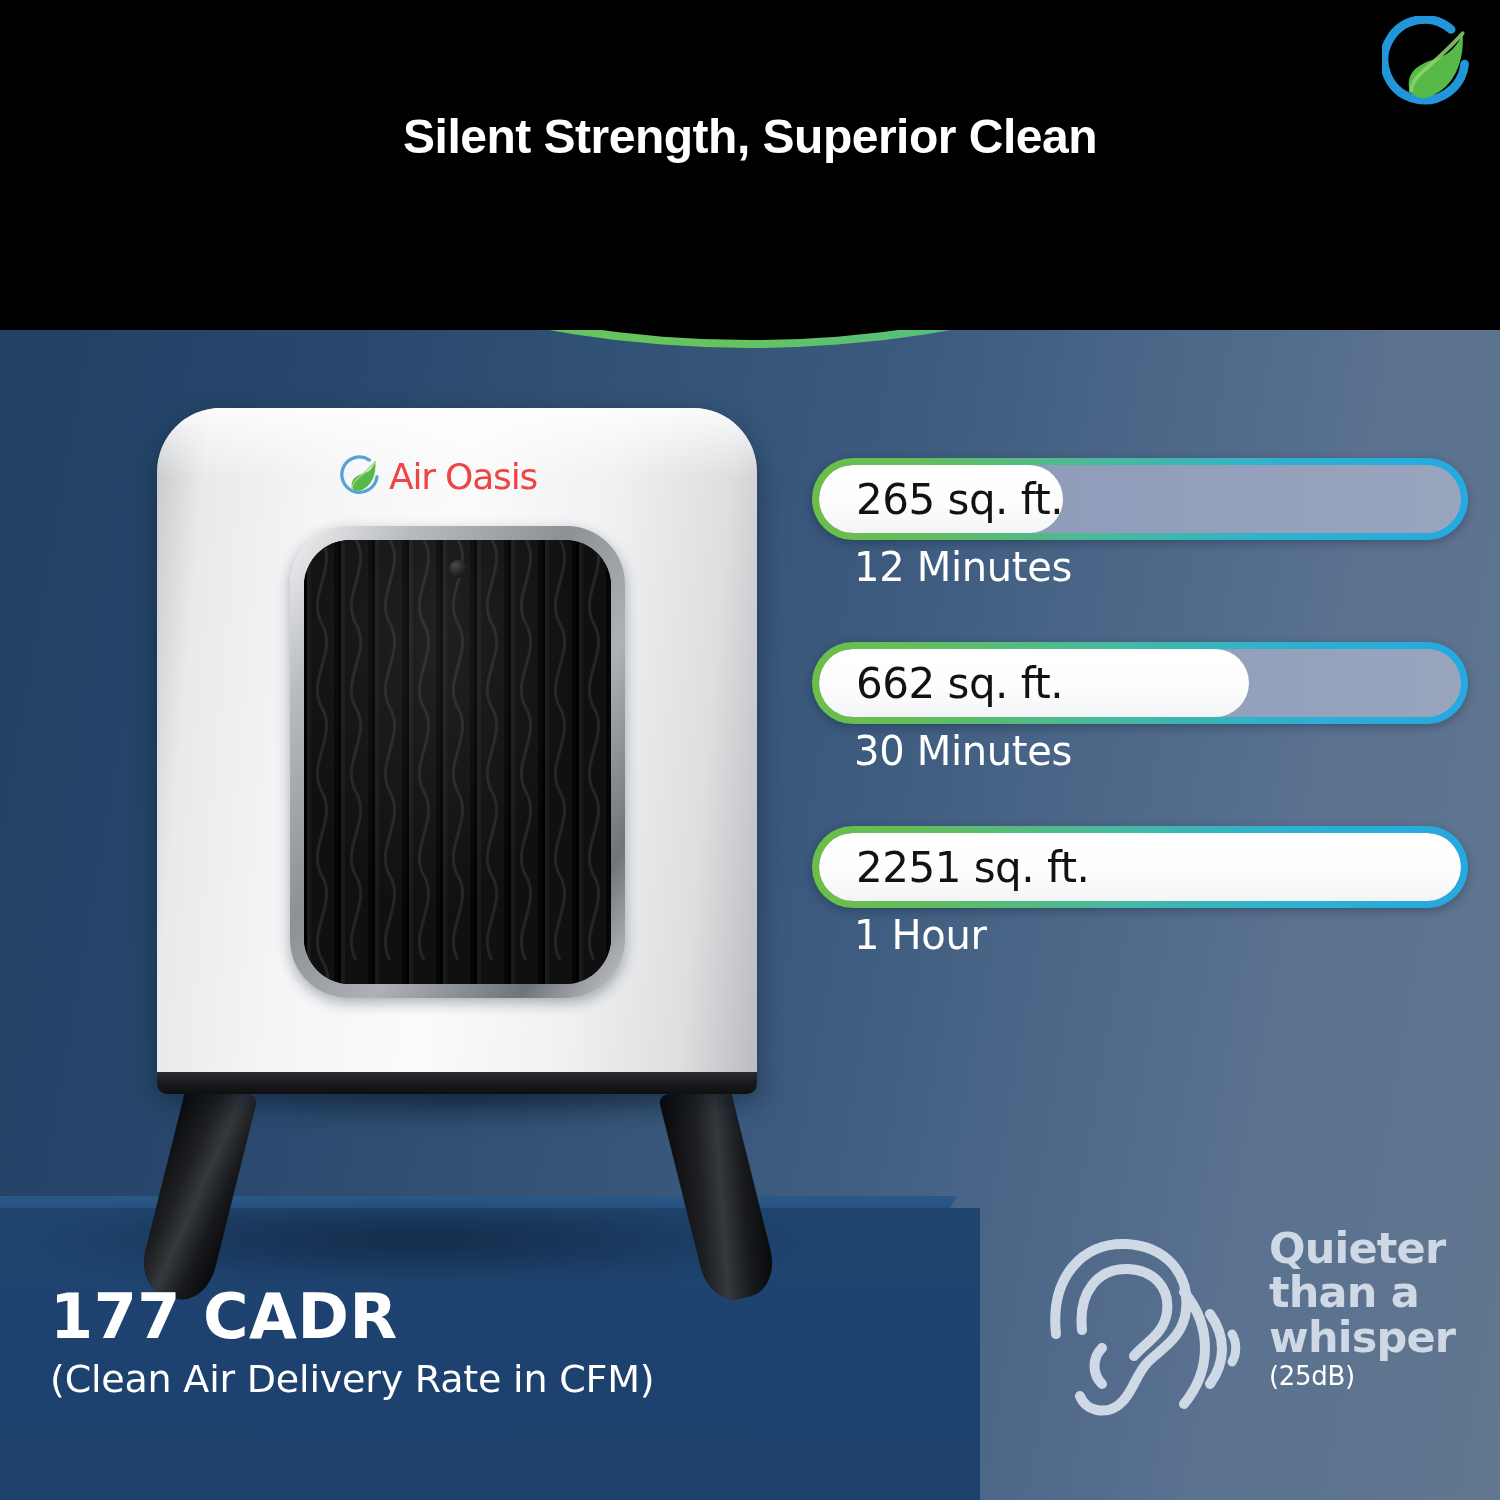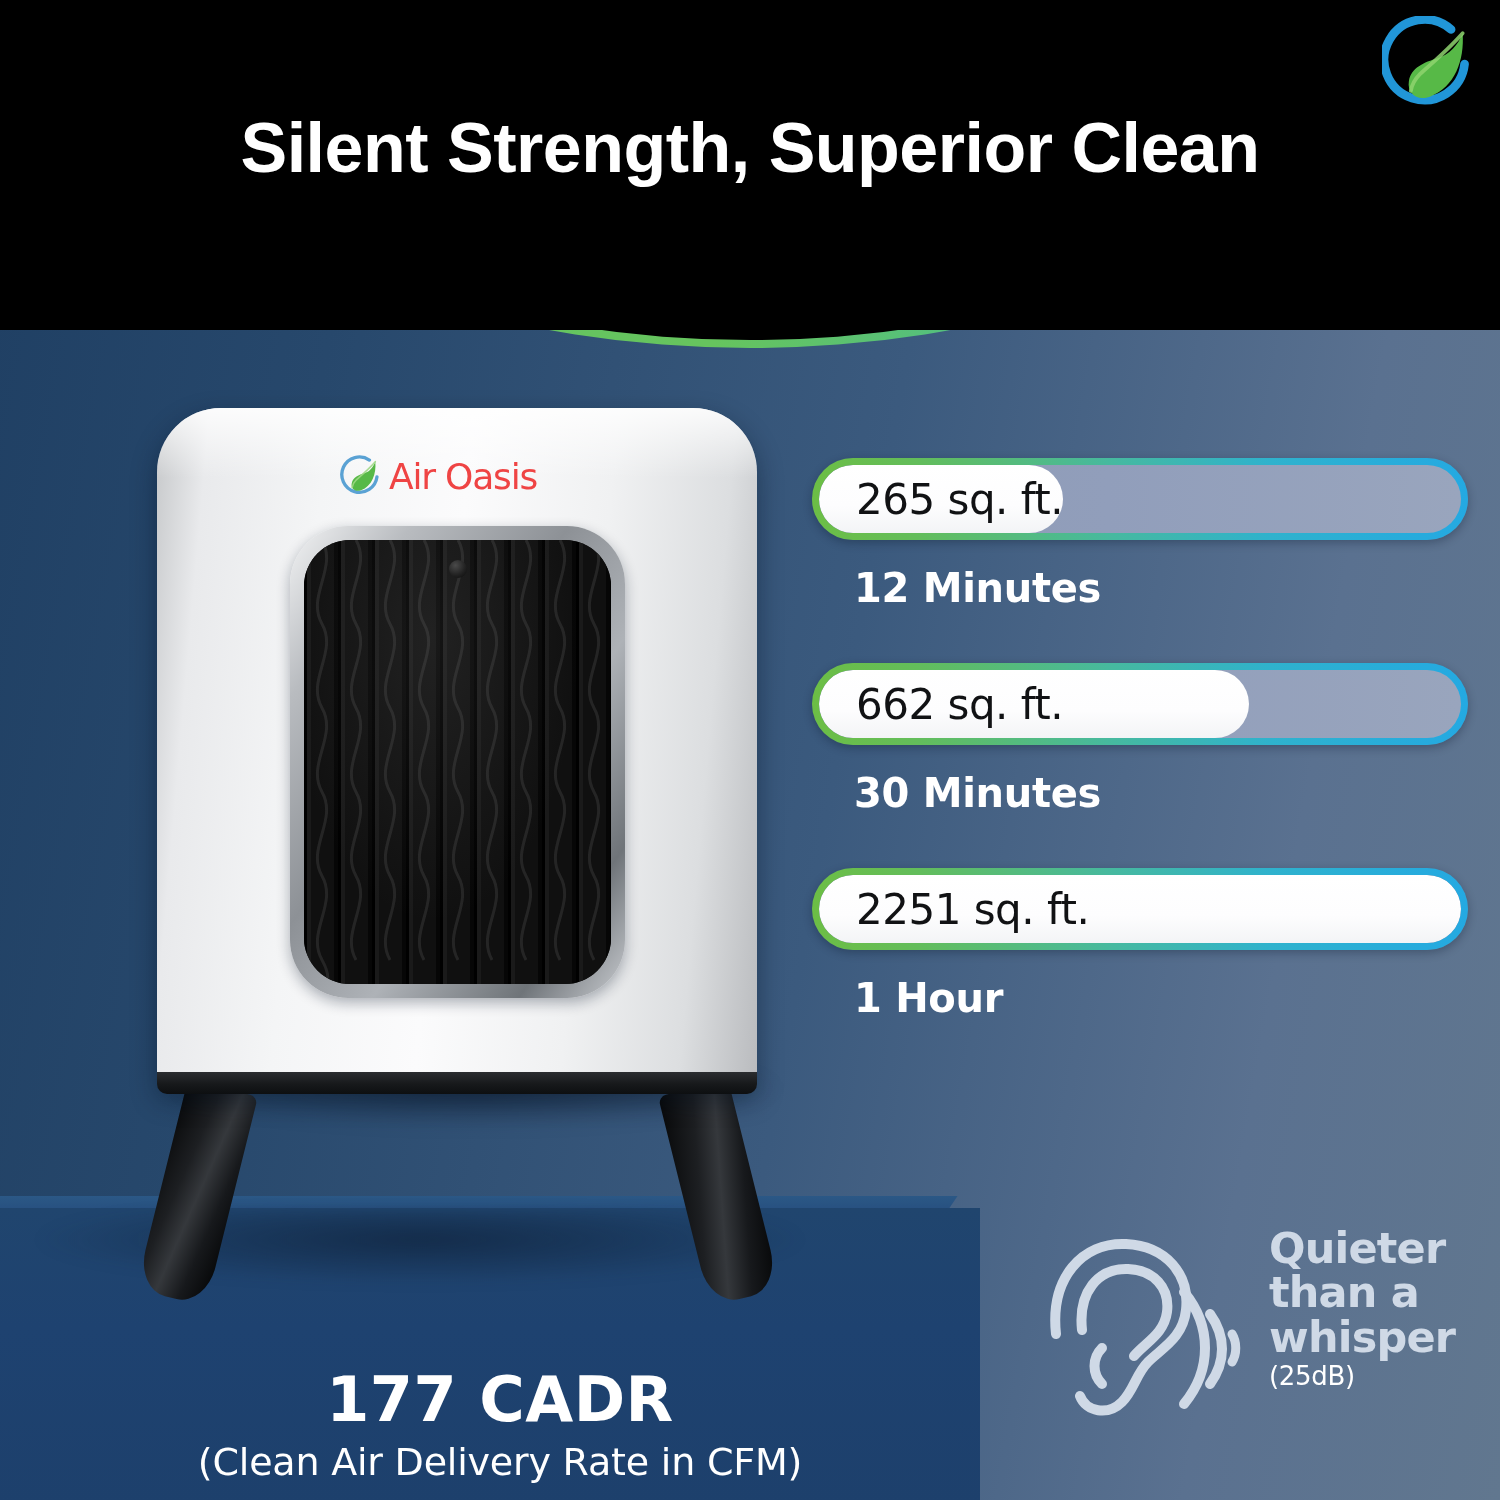--- a/index.html
+++ b/index.html
@@ -17,21 +17,21 @@
   
   .header{
     position:absolute;left:0;top:0;width:1500px;height:330px;
     background:#000000;
     z-index:5;
   }
   .headline{
     position:absolute;left:0;top:112px;width:1500px;
     text-align:center;
     color:#ffffff;
-    font-size:70px;
+    font-size:48px;
     font-weight:600;
     letter-spacing:-0.5px;
     line-height:1.05;
   }
   .brand-mark{
     position:absolute;right:22px;top:16px;
     width:96px;height:96px;
     z-index:7;
   }
 
@@ -209,33 +209,32 @@
   }
   .bar-value{
     position:absolute;left:44px;top:50%;
     transform:translateY(-50%);
     font-size:42px;font-weight:400;color:#111214;
     white-space:nowrap;
     letter-spacing:-0.5px;
     font-family:"DejaVu Sans", sans-serif;
   }
   .stat-label{
-    margin-top:25px;
+    margin-top:4px;
     padding-left:42px;
     font-size:40px;
-    font-weight:700;
+    font-weight:400;
     color:#ffffff;
     letter-spacing:-0.3px;
     font-family:"DejaVu Sans", sans-serif;
   }
 
   
   .cadr{
-    position:absolute;left:50px;top:1363px;width:900px;
-    text-align:center;
+    position:absolute;left:50px;top:1280px;width:900px;
     z-index:9;
   }
   .cadr-value{
     font-size:62px;font-weight:700;color:#ffffff;
     letter-spacing:0.5px;
     font-family:"DejaVu Sans", sans-serif;
   }
   .cadr-note{
     margin-top:4px;
     font-size:38px;font-weight:400;color:#ffffff;

